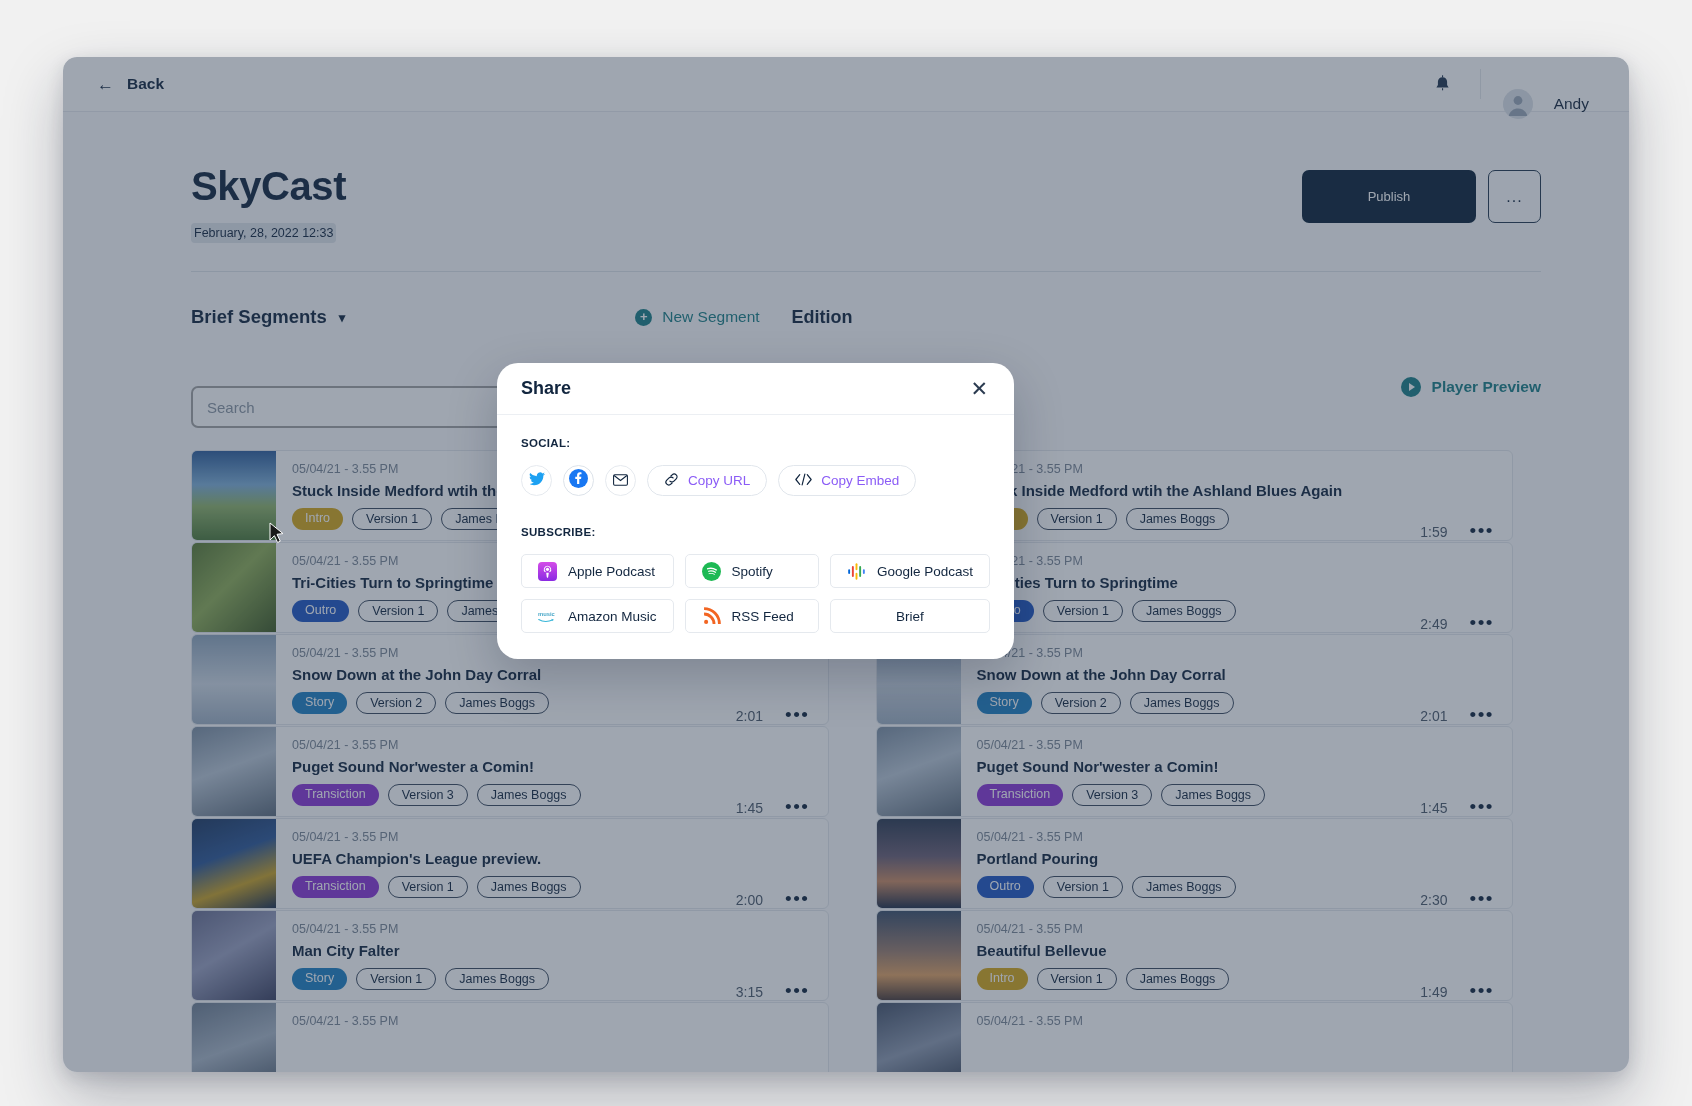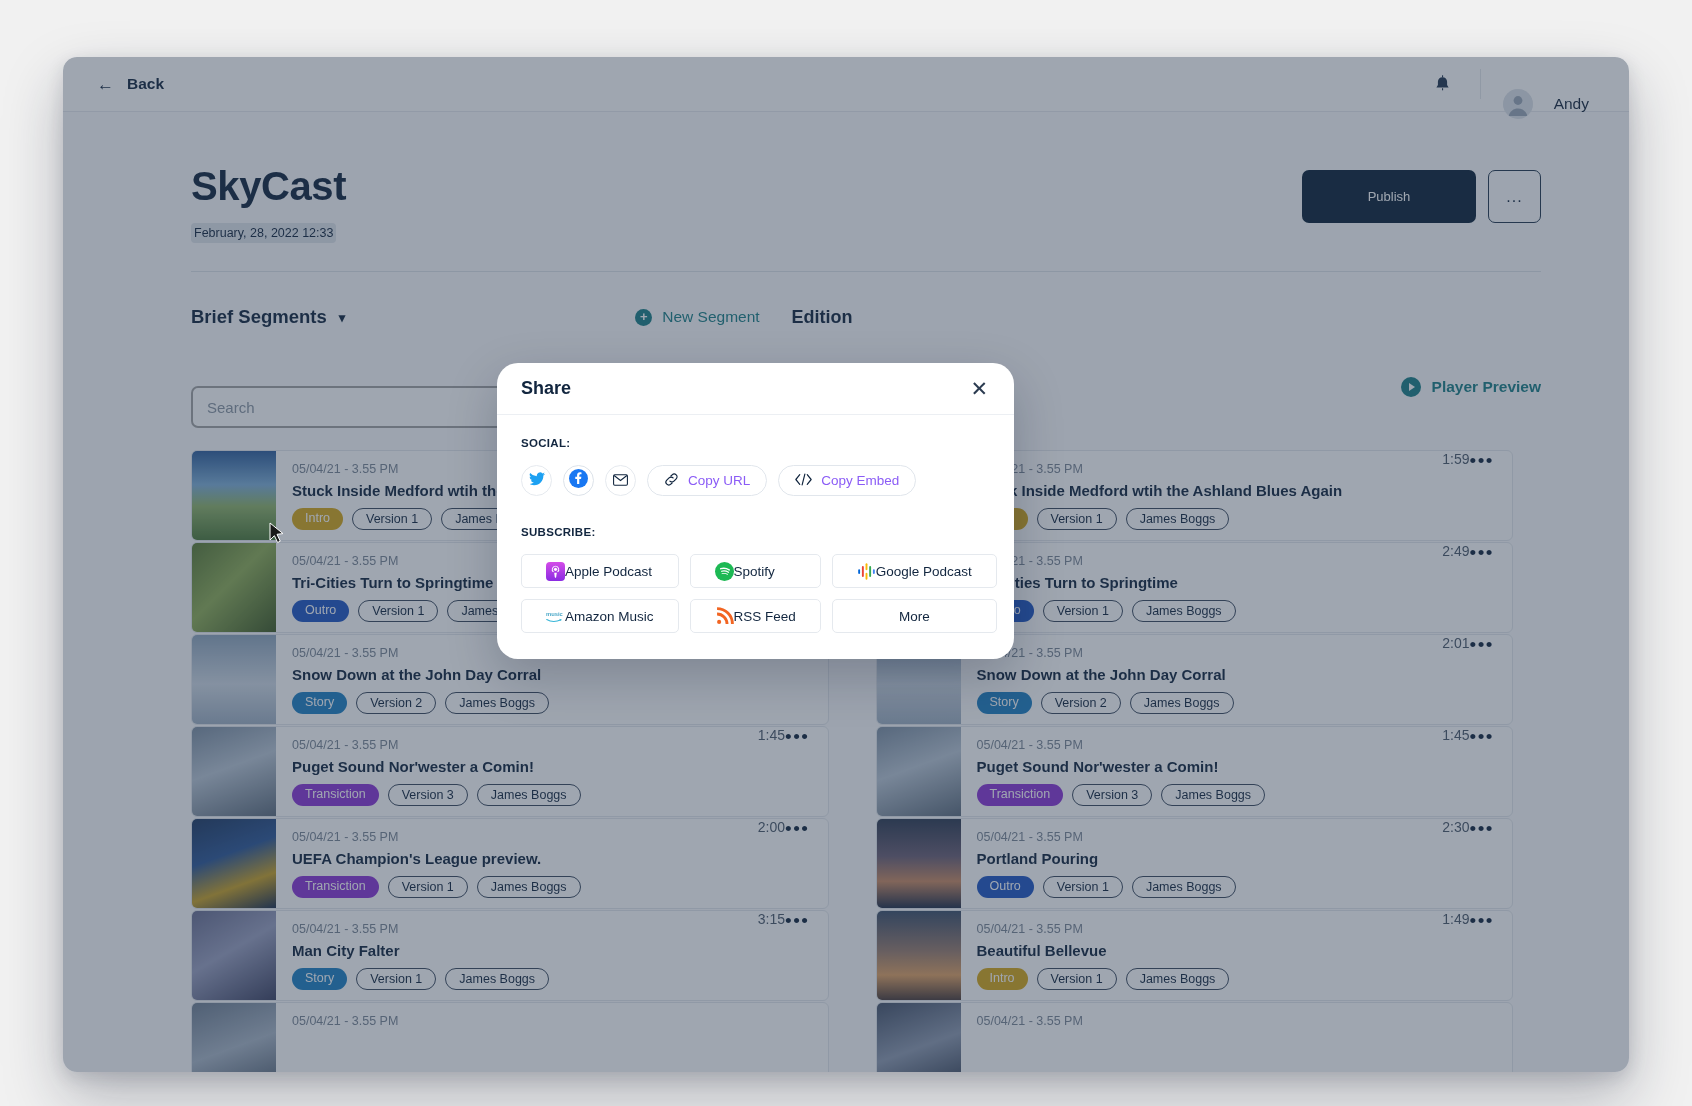--- a/index.html
+++ b/index.html
@@ -183,21 +183,21 @@
   .tag {
     font-size: 12.5px; border-radius: 12px; padding: 3px 13px;
     border: 1px solid #3b4a5e; color: #12263f; background: #fff; white-space:nowrap;
   }
   .tag.solid { border: none; color: #fff; }
   .tag.intro { background: #d6a81a; }
   .tag.outro { background: #1f56c4; }
   .tag.story { background: #1e80c4; }
   .tag.transiction { background: #8b35d6; }
   .seg-right {
-    display:flex; align-items:flex-start; 
+    display:flex; align-items:flex-end; gap: 22px;
     padding: 0 18px 0 8px;
   }
   .seg-dur { font-size: 14px; color: #4c5a6b; }
   .seg-dots { font-size: 19px; color: #12263f; letter-spacing: 1.5px; cursor: pointer; line-height:1; }
 
   
   .modal {
     position: absolute;
     left: 497px; top: 363px;
     width: 517px;
@@ -236,21 +236,21 @@
     font-size: 13.5px; color: #8b5cf6; cursor:pointer;
     font-family: inherit;
   }
   .sub-grid {
     display: grid; grid-template-columns: repeat(3, 1fr);
     gap: 11px;
   }
   .sub-btn {
     height: 34px; border: 1px solid #e5e9ee; border-radius: 5px;
     background:#fff; display:flex; align-items:center;
-    padding: 0 24px; cursor:pointer;
+    padding: 0 16px; gap: 11px; cursor:pointer;
     font-size: 13.5px; color: #12263f;
     font-family: inherit;
   }
   .sub-btn.center { justify-content: center; }
   .sub-btn .lbl { white-space: nowrap; }
   .sub-icon { width: 19px; height: 19px; flex: 0 0 19px; display:flex; align-items:center; justify-content:center; }
 
   
   .cursor {
     position: absolute; left: 269px; top: 522px; z-index: 200;
@@ -696,21 +696,21 @@
             <span class="sub-icon">
               <svg width="19" height="19" viewBox="0 0 24 24">
                 <circle cx="5.2" cy="18.8" r="2.6" fill="#f26522"></circle>
                 <path d="M2.6 10.6a10.8 10.8 0 0 1 10.8 10.8h3.6A14.4 14.4 0 0 0 2.6 7z" fill="#f26522"></path>
                 <path d="M2.6 3.8a17.6 17.6 0 0 1 17.6 17.6h3.6A21.2 21.2 0 0 0 2.6 0.2z" fill="#f26522"></path>
               </svg>
             </span>
             <span class="lbl">RSS Feed</span>
           </div>
           <div class="sub-btn center">
-            <span class="lbl">More</span>
+            <span class="lbl">Brief</span>
           </div>
         </div>
     </div>
   </div>
 
   <div class="cursor">
     <svg width="16" height="23" viewBox="0 0 16 23">
       <path d="M1 1l13 10.6-6 .7 3.3 6.9-2.7 1.3-3.2-6.8L1 18z" fill="#1a1a1a" stroke="#fff" stroke-width="1"></path>
     </svg>
   </div>

